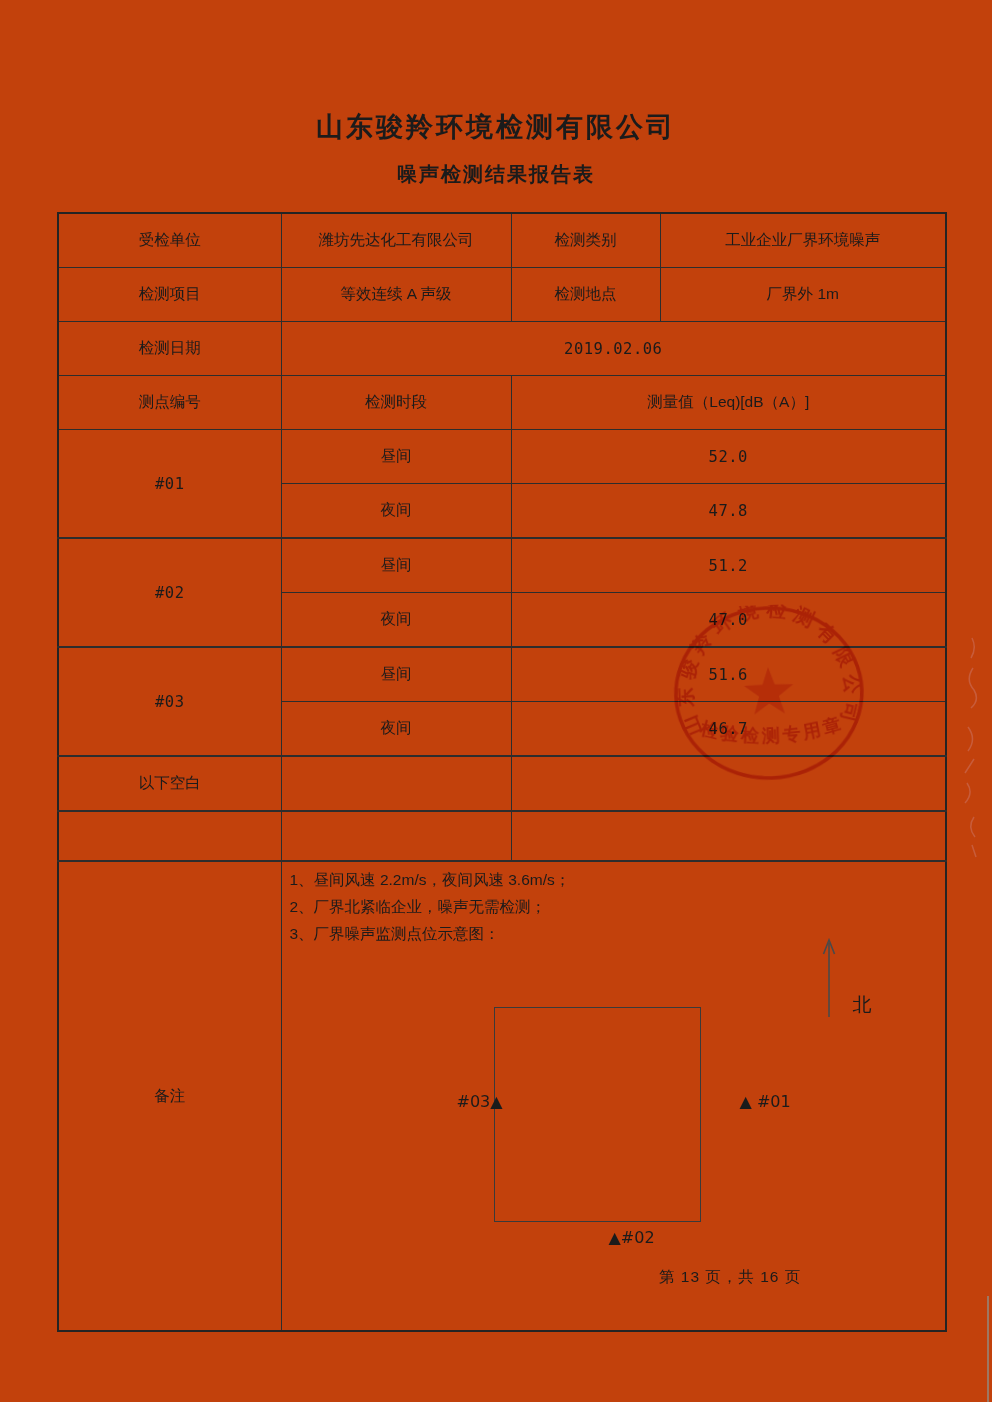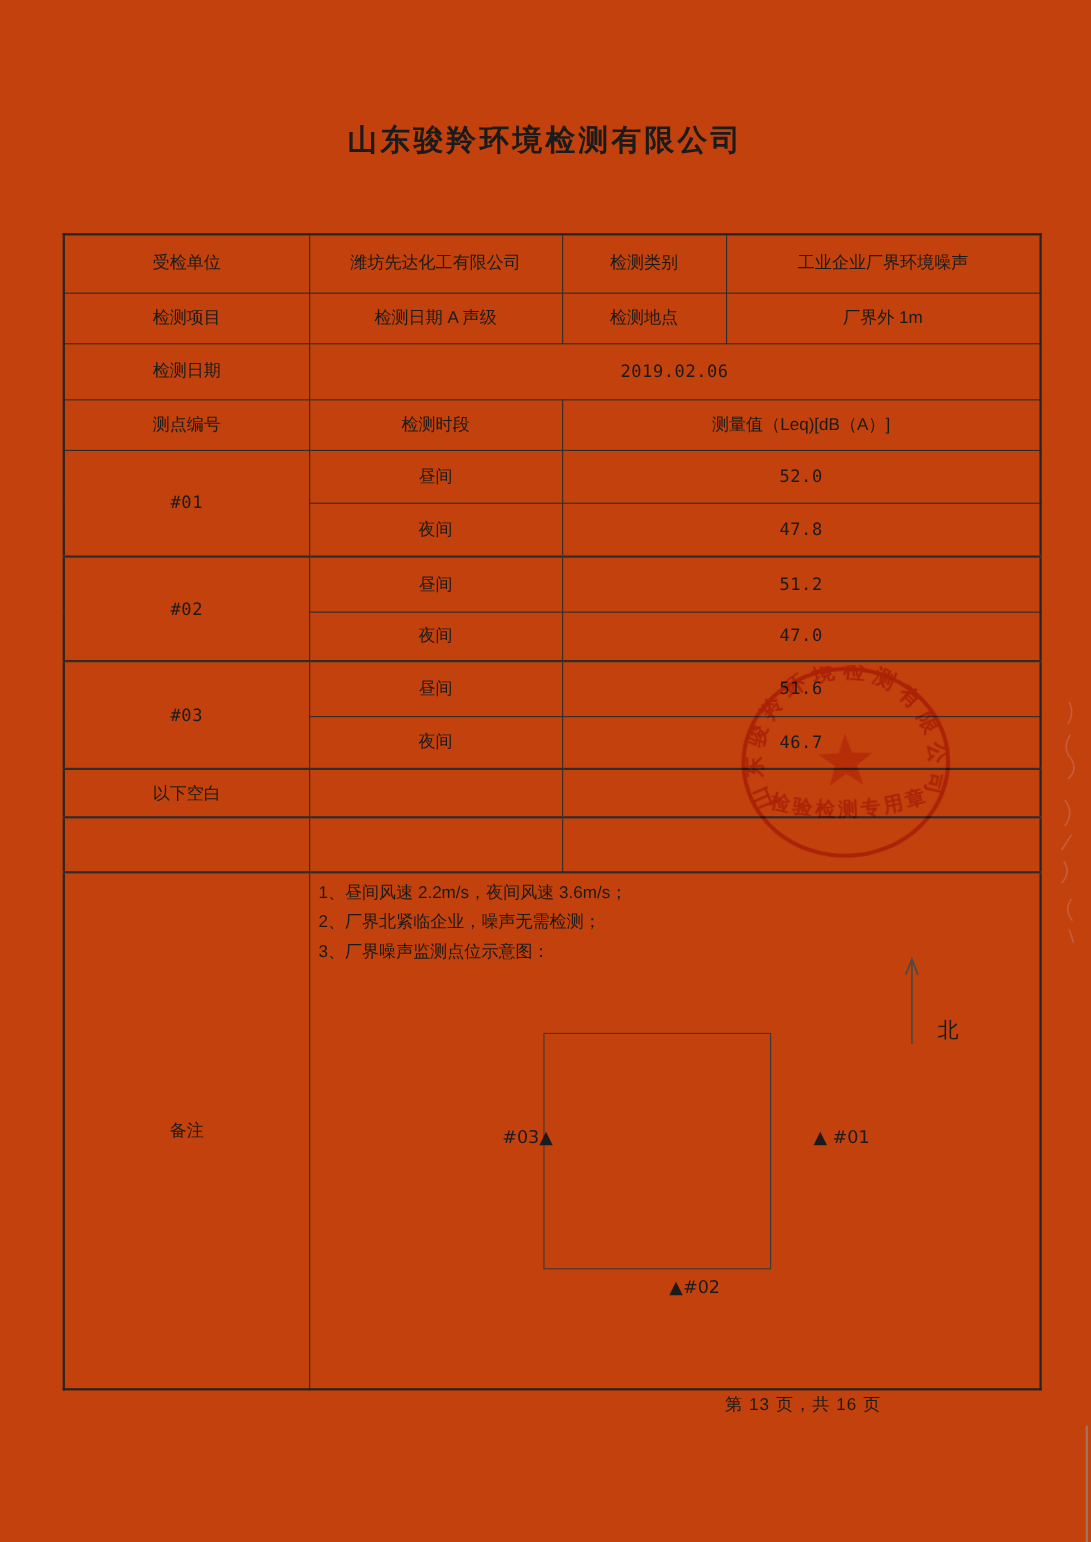--- a/index.html
+++ b/index.html
@@ -11,21 +11,21 @@
   .company-title{position:absolute;top:109px;left:0;width:100%;text-align:center;
     font-size:27px;font-weight:bold;letter-spacing:3px;}
   .report-title{position:absolute;top:161px;left:0;width:100%;text-align:center;
     font-size:20px;font-weight:bold;letter-spacing:2px;}
   .report-no{position:absolute;top:190px;left:0;width:100%;text-align:center;
     font-size:15px;font-weight:600;letter-spacing:.5px;}
   table.report{position:absolute;left:57px;top:212px;width:888px;
     border-collapse:collapse;table-layout:fixed;border:2.2px solid #242424;}
   table.report td, table.report th{
     border:1.6px solid #2d2d2d;text-align:center;vertical-align:middle;
-    font-size:15.5px;font-weight:normal;padding:0;overflow:visible;}
+    font-size:15.5px;font-weight:normal;padding:16px;overflow:visible;}
   tr.t td, tr.t th{border-top-width:2.5px;}
   .val{font-family:"DejaVu Sans Mono","Liberation Mono",monospace;font-size:15px;letter-spacing:.5px;}
   .remarks-cell{vertical-align:top !important;text-align:left !important;position:relative;padding:4px 0 0 8px !important;}
   .rline{font-size:15.5px;line-height:27px;white-space:nowrap;}
   .sq{position:absolute;left:212px;top:145px;width:205px;height:213px;border:1.6px solid #3a3a3a;}
   .pt{position:absolute;font-size:16px;white-space:nowrap;font-family:"DejaVu Sans","Liberation Sans",sans-serif;margin-left:34px;}
   .pt03{left:141px;top:230px;}
   .pt01{left:424px;top:230px;}
   .pt02{left:293px;top:366px;}
   .north-arrow{position:absolute;left:538px;top:76px;}
@@ -36,38 +36,39 @@
     font-size:15.5px;letter-spacing:1px;}
   .bleed{position:absolute;left:950px;top:632px;width:40px;height:235px;opacity:.45;filter:blur(.7px);}
   .edge-shadow{position:absolute;left:987px;top:1296px;width:2px;height:106px;background:#8f8f89;opacity:.7;}
 </style>
 </head>
 <body>
 
 <div class="page">
 
   <div class="company-title">山东骏羚环境检测有限公司</div>
+  <div class="report-title">噪声检测结果报告表</div>
 
   <table class="report">
     <colgroup>
       <col style="width:223px">
         <col style="width:230px">
         <col style="width:149px">
         <col style="width:286px">
     </colgroup>
     <tbody>
         <tr style="height:53px">
       <th>受检单位</th>
       <td>潍坊先达化工有限公司</td>
       <th>检测类别</th>
       <td>工业企业厂界环境噪声</td>
     </tr>
     <tr style="height:46px">
       <th>检测项目</th>
-      <td>检测日期 A 声级</td>
+      <td>等效连续 A 声级</td>
       <th>检测地点</th>
       <td>厂界外 1m</td>
     </tr>
     <tr style="height:51px">
       <th>检测日期</th>
       <td colspan="3" class="val">2019.02.06</td>
     </tr>
     <tr style="height:46px">
       <th>测点编号</th>
       <th>检测时段</th>

